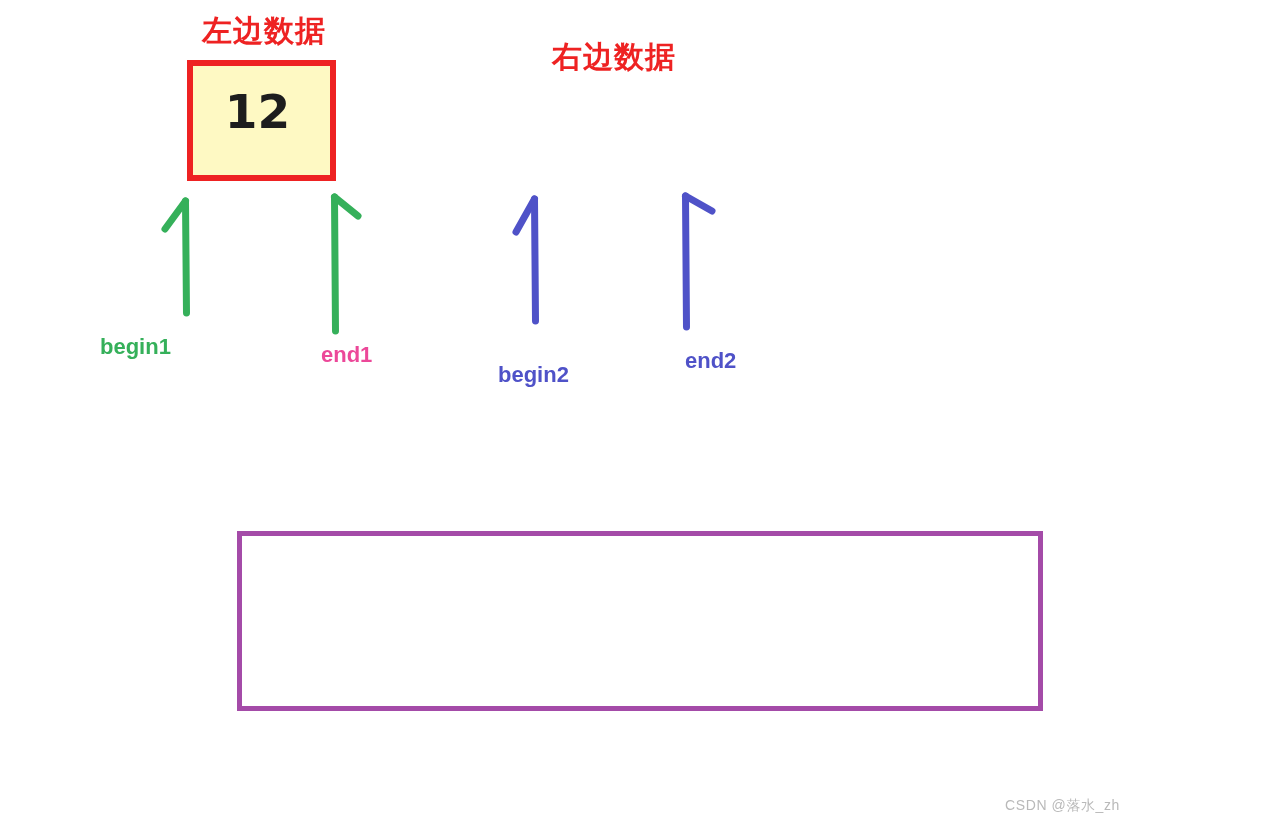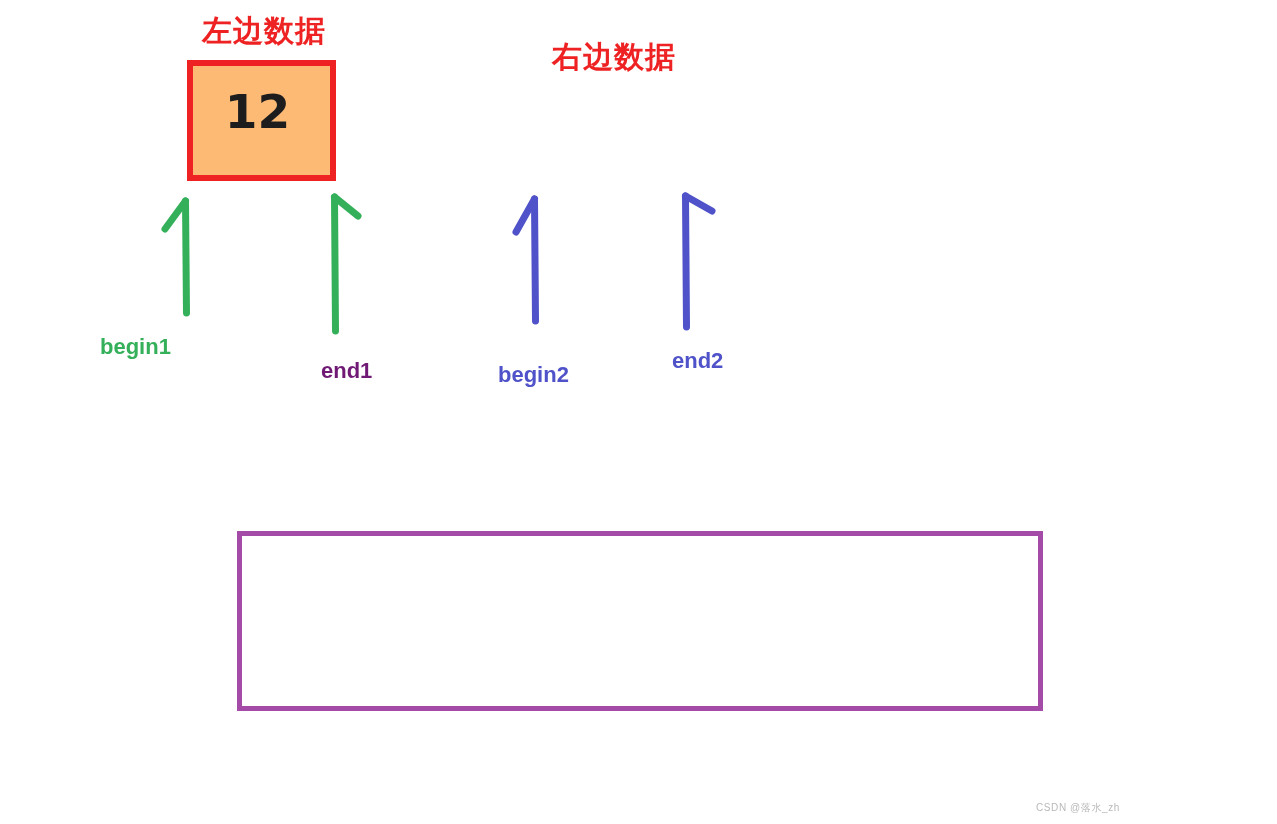--- a/index.html
+++ b/index.html
@@ -26,21 +26,21 @@
     line-height: 1;
     letter-spacing: 1px;
     white-space: nowrap;
   }
   #heading-left  { left: 202px; top: 16px; }
   #heading-right { left: 552px; top: 17px; }
 
   
   .data-box {
     position: absolute;
-    background: #fdba74;
+    background: #fef9c3;
     box-sizing: border-box;
     display: flex;
     align-items: center;
     justify-content: center;
   }
   #box-left  { left: 187px; top: 60px; width: 149px; height: 121px; border: 6px solid #ee2222; }
   #box-right { left: 532px; top: 67px; width: 152px; height: 117px; border: 6px solid #ee2222; }
 
   .box-value {
     font-family: "DejaVu Sans", "Liberation Sans", sans-serif;
@@ -95,21 +95,21 @@
     font-size: 52px;
     line-height: 1;
     white-space: nowrap;
   }
 
   
   #watermark {
     position: absolute;
     right: 21px;
     bottom: 9px;
-    font-size: 10px;
+    font-size: 14px;
     color: #b9b9b9;
     letter-spacing: 0.6px;
     white-space: nowrap;
   }
 </style>
 </head>
 <body>
 
 <div id="canvas">
 
@@ -140,25 +140,25 @@
     </g>
 
     <g>
       <path d="M 685.5 196 L 686.5 327" stroke="#4f52c8" stroke-width="7" stroke-linecap="round" fill="none"></path>
       <path d="M 685.5 196 L 712 211" stroke="#4f52c8" stroke-width="7" stroke-linecap="round" fill="none"></path>
     </g>
   </svg>
 
   <div class="ptr-label" id="label-begin1" style="color:#35b05a;">begin1</div>
 
-  <div class="ptr-label" id="label-end1" style="color:#701a75;margin-top:16px;">end1</div>
+  <div class="ptr-label" id="label-end1" style="color:#ec4899;">end1</div>
 
   <div class="ptr-label" id="label-begin2" style="color:#4f52c8;">begin2</div>
 
-  <div class="ptr-label" id="label-end2" style="color:#4f52c8;">end2</div>
+  <div class="ptr-label" id="label-end2" style="color:#4f52c8;margin-left:13px;">end2</div>
 
   <div id="temp-box">
     <span></span>
   </div>
 
 
   <div id="watermark">CSDN @落水_zh</div>
 
 </div>
 

